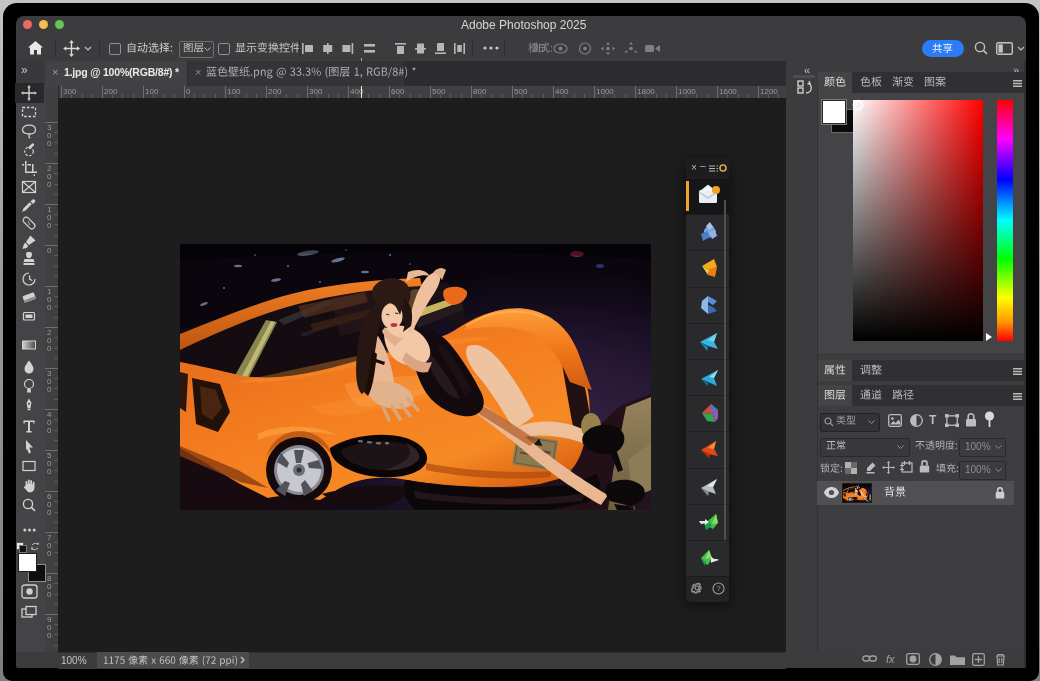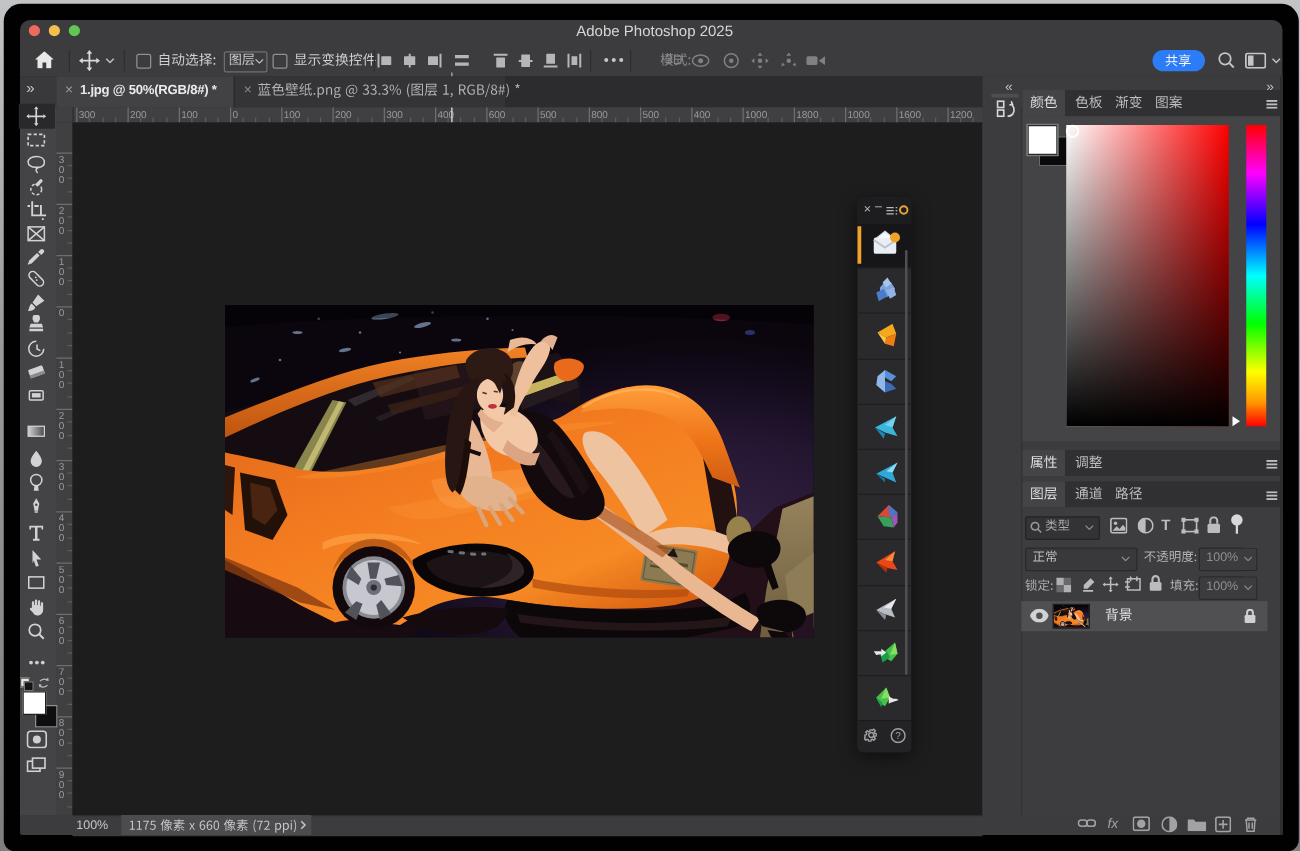--- a/index.html
+++ b/index.html
@@ -139,21 +139,21 @@
     <rect x="2.4" y="2.4" width="4.4" height="8.2" fill="#c4c4c4"></rect>
   </svg>
 <svg class="a" style="left:1017px;top:46px" width="8" height="5" viewBox="0 0 8 5">
     <path fill="none" stroke="#c0c0c0" stroke-width="1.2" d="M1 1l3 3 3-3"></path>
   </svg>
 <div class="a" style="left:16px;top:61px;width:1010px;height:25px;background:#2c2c2e;"></div>
 <div class="a" style="left:16px;top:61px;width:29px;height:25px;background:#39393c;"></div>
 <div class="a" style="left:21px;top:63px;font-size:12px;color:#c6c6c6;font-weight:400;white-space:nowrap;">»</div>
 <div class="a" style="left:45px;top:61px;width:142px;height:25px;background:#424245;"></div>
 <div class="a" style="left:52px;top:66px;font-size:11px;color:#9c9c9c;font-weight:400;white-space:nowrap;">×</div>
-<div class="a" style="left:64px;top:66px;font-size:10.5px;color:#eaeaea;font-weight:400;white-space:nowrap;font-weight:bold;letter-spacing:-0.2px;">1.jpg @ 50%(RGB/8#) *</div>
+<div class="a" style="left:64px;top:66px;font-size:10.5px;color:#eaeaea;font-weight:400;white-space:nowrap;font-weight:bold;letter-spacing:-0.2px;">1.jpg @ 100%(RGB/8#) *</div>
 <div class="a" style="left:187px;top:61px;width:216px;height:25px;background:#343437;border-left:1px solid #2a2a2c;"></div>
 <div class="a" style="left:195px;top:66px;font-size:11px;color:#8c8c8c;font-weight:400;white-space:nowrap;">×</div>
 <div class="a" style="left:206px;top:66px;">
     <svg width="211" height="14" viewBox="0 0 211 14" style="display:block">
       <path fill="#b2b2b4" d="M7.2 4.9C7.7 5.4 8.2 6.3 8.4 6.8L9.1 6.4C8.9 5.9 8.3 5.1 7.8 4.5ZM3.5 2.9L3.5 6.7L4.3 6.7L4.3 2.9ZM1.4 3.3L1.4 6.4L2.2 6.4L2.2 3.3ZM7 0.4L7 1.2L4 1.2L4 0.4L3.2 0.4L3.2 1.2L0.6 1.2L0.6 1.9L3.2 1.9L3.2 2.6L4 2.6L4 1.9L7 1.9L7 2.6L7.8 2.6L7.8 1.9L10.4 1.9L10.4 1.2L7.8 1.2L7.8 0.4ZM6.4 2.7C6.1 3.8 5.6 5 4.9 5.7C5.1 5.8 5.5 6.1 5.6 6.2C6 5.7 6.3 5.1 6.6 4.4L10 4.4L10 3.7L6.9 3.7C7 3.4 7.1 3.1 7.2 2.8ZM1.7 7.1L1.7 9.5L0.5 9.5L0.5 10.3L10.5 10.3L10.5 9.5L9.3 9.5L9.3 7.1ZM2.5 9.5L2.5 7.7L4 7.7L4 9.5ZM4.7 9.5L4.7 7.7L6.3 7.7L6.3 9.5ZM7 9.5L7 7.7L8.5 7.7L8.5 9.5ZM16.2 4.3L16.2 6.2L13.7 6.2L13.7 4.3ZM17 4.3L19.6 4.3L19.6 6.2L17 6.2ZM17.6 2.1C17.3 2.6 16.8 3.1 16.4 3.5L13.5 3.5C13.9 3.1 14.3 2.6 14.7 2.1ZM14.9 0.4C14.1 1.9 12.8 3.2 11.4 4.1C11.6 4.2 11.8 4.7 11.9 4.8C12.2 4.6 12.6 4.4 12.9 4.1L12.9 8.8C12.9 10.1 13.4 10.4 15.2 10.4C15.6 10.4 19 10.4 19.4 10.4C21.1 10.4 21.4 9.9 21.6 8.2C21.4 8.1 21 8 20.8 7.9C20.7 9.3 20.5 9.6 19.4 9.6C18.7 9.6 15.7 9.6 15.1 9.6C13.9 9.6 13.7 9.5 13.7 8.8L13.7 7L19.6 7L19.6 7.5L20.5 7.5L20.5 3.5L17.4 3.5C18 3 18.5 2.3 18.8 1.7L18.3 1.4L18.1 1.4L15.2 1.4C15.4 1.2 15.5 0.9 15.6 0.7ZM24.3 4.6L26.4 4.6L26.4 5.8L24.3 5.8ZM29.3 0.6C29.4 0.8 29.4 1 29.5 1.3L27.5 1.3L27.5 1.9L28.8 1.9L28.2 2.1C28.3 2.4 28.5 2.8 28.5 3.2L27.3 3.2L27.3 3.8L29.4 3.8L29.4 4.8L27.4 4.8L27.4 5.4L29.4 5.4L29.4 6.7L30.2 6.7L30.2 5.4L32.3 5.4L32.3 4.8L30.2 4.8L30.2 3.8L32.5 3.8L32.5 3.2L31.1 3.2C31.2 2.8 31.4 2.5 31.6 2.1L30.8 1.9C30.7 2.3 30.5 2.8 30.4 3.2L29 3.2L29.2 3.1C29.2 2.8 29 2.3 28.8 1.9L32.2 1.9L32.2 1.3L30.3 1.3C30.3 1 30.2 0.7 30 0.4ZM23.1 0.8L23.1 2.8C23.1 3.7 23 5.1 22.3 6C22.5 6.1 22.8 6.5 22.9 6.6C23.2 6.1 23.5 5.5 23.6 4.9L23.6 6.4L27.1 6.4L27.1 4L23.8 4C23.8 3.7 23.8 3.5 23.8 3.2L27 3.2L27 0.8ZM23.8 1.5L26.2 1.5L26.2 2.6L23.8 2.6ZM27.1 6.7L27.1 7.5L23.6 7.5L23.6 8.2L27.1 8.2L27.1 9.5L22.5 9.5L22.5 10.3L32.5 10.3L32.5 9.5L27.9 9.5L27.9 8.2L31.4 8.2L31.4 7.5L27.9 7.5L27.9 6.7ZM33.5 9.1L33.6 9.9C34.7 9.6 36.1 9.3 37.4 9L37.3 8.2C35.9 8.6 34.5 8.9 33.5 9.1ZM33.7 5C33.9 5 34.1 4.9 35.6 4.7C35.1 5.4 34.6 6 34.4 6.2C34 6.6 33.8 6.9 33.5 6.9C33.6 7.1 33.7 7.5 33.8 7.6L33.8 7.7L33.8 7.7C34 7.5 34.5 7.4 37.4 6.8C37.4 6.7 37.4 6.3 37.4 6.1L35 6.6C35.8 5.6 36.7 4.4 37.4 3.2L36.7 2.8C36.5 3.2 36.3 3.6 36.1 4L34.6 4.1C35.2 3.2 35.9 2 36.4 0.8L35.7 0.4C35.2 1.8 34.3 3.2 34.1 3.6C33.8 3.9 33.6 4.2 33.4 4.3C33.5 4.5 33.7 4.9 33.7 5ZM37.8 10.6C38 10.4 38.4 10.3 40.6 9.5C40.6 9.3 40.5 9 40.5 8.8L38.6 9.4L38.6 5.5L40.7 5.5C40.9 8.4 41.4 10.5 42.5 10.5C43.2 10.5 43.5 10 43.6 8.3C43.4 8.2 43.1 8.1 43 7.9C42.9 9.1 42.8 9.7 42.6 9.7C42.1 9.7 41.6 8 41.4 5.5L43.3 5.5L43.3 4.7L41.4 4.7C41.3 3.8 41.3 2.7 41.3 1.6C42 1.5 42.6 1.4 43.2 1.2L42.6 0.5C41.4 0.9 39.5 1.2 37.9 1.5L37.9 9.2C37.9 9.6 37.6 9.8 37.5 9.9C37.6 10.1 37.8 10.4 37.8 10.6ZM40.6 4.7L38.6 4.7L38.6 2C39.2 2 39.9 1.9 40.5 1.8C40.5 2.8 40.5 3.8 40.6 4.7ZM45.5 9.8C45.9 9.8 46.3 9.5 46.3 9.1C46.3 8.6 45.9 8.3 45.5 8.3C45.1 8.3 44.8 8.6 44.8 9.1C44.8 9.5 45.1 9.8 45.5 9.8ZM48.1 12.2L49.1 12.2L49.1 10.2L49 9.1C49.6 9.6 50.2 9.8 50.7 9.8C52.1 9.8 53.3 8.6 53.3 6.6C53.3 4.8 52.5 3.6 50.9 3.6C50.2 3.6 49.6 3.9 49 4.4L49 4.4L48.9 3.7L48.1 3.7ZM50.5 9C50.1 9 49.6 8.8 49.1 8.4L49.1 5.2C49.7 4.7 50.2 4.4 50.7 4.4C51.8 4.4 52.2 5.3 52.2 6.6C52.2 8.1 51.5 9 50.5 9ZM54.9 9.7L55.9 9.7L55.9 5.3C56.5 4.7 56.9 4.4 57.5 4.4C58.3 4.4 58.7 4.9 58.7 6L58.7 9.7L59.7 9.7L59.7 5.9C59.7 4.4 59.1 3.6 57.8 3.6C57 3.6 56.4 4 55.8 4.6L55.8 4.6L55.7 3.7L54.9 3.7ZM63.6 12.4C65.5 12.4 66.6 11.5 66.6 10.4C66.6 9.4 65.9 8.9 64.6 8.9L63.4 8.9C62.6 8.9 62.3 8.7 62.3 8.3C62.3 8 62.5 7.8 62.7 7.6C63 7.7 63.3 7.8 63.6 7.8C64.8 7.8 65.8 7 65.8 5.7C65.8 5.2 65.6 4.8 65.3 4.5L66.5 4.5L66.5 3.7L64.4 3.7C64.2 3.6 63.9 3.6 63.6 3.6C62.4 3.6 61.4 4.4 61.4 5.7C61.4 6.4 61.8 7 62.1 7.3L62.1 7.3C61.8 7.6 61.5 8 61.5 8.4C61.5 8.9 61.7 9.2 62 9.4L62 9.5C61.5 9.8 61.1 10.3 61.1 10.8C61.1 11.9 62.2 12.4 63.6 12.4ZM63.6 7.1C62.9 7.1 62.3 6.6 62.3 5.7C62.3 4.8 62.9 4.3 63.6 4.3C64.3 4.3 64.9 4.8 64.9 5.7C64.9 6.6 64.3 7.1 63.6 7.1ZM63.8 11.7C62.7 11.7 62 11.3 62 10.7C62 10.4 62.2 10 62.6 9.7C62.9 9.7 63.2 9.8 63.4 9.8L64.4 9.8C65.2 9.8 65.6 10 65.6 10.5C65.6 11.1 64.9 11.7 63.8 11.7ZM75 11.6C75.9 11.6 76.7 11.4 77.4 11L77.1 10.4C76.6 10.7 75.9 10.9 75.1 10.9C73 10.9 71.4 9.5 71.4 7.2C71.4 4.3 73.6 2.4 75.8 2.4C78 2.4 79.2 3.9 79.2 5.9C79.2 7.4 78.3 8.4 77.5 8.4C76.8 8.4 76.6 7.9 76.8 6.9L77.3 4.5L76.7 4.5L76.5 5L76.5 5C76.3 4.6 75.9 4.4 75.5 4.4C74.1 4.4 73.1 5.9 73.1 7.2C73.1 8.4 73.8 9 74.6 9C75.2 9 75.7 8.6 76.1 8.1L76.2 8.1C76.2 8.8 76.7 9.1 77.4 9.1C78.5 9.1 79.9 8 79.9 5.8C79.9 3.4 78.3 1.7 75.8 1.7C73.1 1.7 70.7 3.9 70.7 7.2C70.7 10.1 72.6 11.6 75 11.6ZM74.8 8.3C74.3 8.3 74 8 74 7.2C74 6.2 74.6 5.1 75.5 5.1C75.9 5.1 76.1 5.2 76.3 5.6L76 7.6C75.5 8.1 75.2 8.3 74.8 8.3ZM86.7 9.8C88.1 9.8 89.3 9 89.3 7.5C89.3 6.4 88.5 5.7 87.6 5.5L87.6 5.4C88.4 5.1 89 4.5 89 3.5C89 2.2 88 1.5 86.7 1.5C85.7 1.5 85 1.9 84.4 2.4L85 3.1C85.4 2.6 86 2.3 86.6 2.3C87.5 2.3 88 2.8 88 3.6C88 4.4 87.4 5.1 85.8 5.1L85.8 5.9C87.6 5.9 88.3 6.5 88.3 7.5C88.3 8.4 87.6 9 86.6 9C85.7 9 85.1 8.5 84.6 8.1L84.1 8.7C84.6 9.3 85.4 9.8 86.7 9.8ZM92.8 9.8C94.2 9.8 95.4 9 95.4 7.5C95.4 6.4 94.6 5.7 93.7 5.5L93.7 5.4C94.5 5.1 95.1 4.5 95.1 3.5C95.1 2.2 94.1 1.5 92.8 1.5C91.8 1.5 91.1 1.9 90.5 2.4L91.1 3.1C91.5 2.6 92.1 2.3 92.7 2.3C93.6 2.3 94.1 2.8 94.1 3.6C94.1 4.4 93.5 5.1 91.9 5.1L91.9 5.9C93.7 5.9 94.4 6.5 94.4 7.5C94.4 8.4 93.7 9 92.7 9C91.8 9 91.2 8.5 90.7 8.1L90.2 8.7C90.7 9.3 91.5 9.8 92.8 9.8ZM97.5 9.8C97.9 9.8 98.3 9.5 98.3 9.1C98.3 8.6 97.9 8.3 97.5 8.3C97.1 8.3 96.8 8.6 96.8 9.1C96.8 9.5 97.1 9.8 97.5 9.8ZM102 9.8C103.4 9.8 104.6 9 104.6 7.5C104.6 6.4 103.8 5.7 102.9 5.5L102.9 5.4C103.7 5.1 104.3 4.5 104.3 3.5C104.3 2.2 103.3 1.5 101.9 1.5C101 1.5 100.3 1.9 99.7 2.4L100.2 3.1C100.7 2.6 101.2 2.3 101.9 2.3C102.7 2.3 103.3 2.8 103.3 3.6C103.3 4.4 102.7 5.1 101 5.1L101 5.9C102.9 5.9 103.5 6.5 103.5 7.5C103.5 8.4 102.9 9 101.9 9C101 9 100.4 8.5 99.9 8.1L99.4 8.7C99.9 9.3 100.7 9.8 102 9.8ZM107.4 6.6C108.5 6.6 109.3 5.6 109.3 4C109.3 2.4 108.5 1.5 107.4 1.5C106.3 1.5 105.6 2.4 105.6 4C105.6 5.6 106.3 6.6 107.4 6.6ZM107.4 5.9C106.8 5.9 106.4 5.3 106.4 4C106.4 2.7 106.8 2.1 107.4 2.1C108.1 2.1 108.5 2.7 108.5 4C108.5 5.3 108.1 5.9 107.4 5.9ZM107.7 9.8L108.3 9.8L112.8 1.5L112.1 1.5ZM113 9.8C114.1 9.8 114.9 8.9 114.9 7.3C114.9 5.7 114.1 4.7 113 4.7C111.9 4.7 111.2 5.7 111.2 7.3C111.2 8.9 111.9 9.8 113 9.8ZM113 9.2C112.4 9.2 112 8.6 112 7.3C112 6 112.4 5.4 113 5.4C113.7 5.4 114.1 6 114.1 7.3C114.1 8.6 113.7 9.2 113 9.2ZM121.2 11.8L121.8 11.6C120.9 10 120.5 8.1 120.5 6.3C120.5 4.4 120.9 2.5 121.8 1L121.2 0.7C120.2 2.3 119.6 4.1 119.6 6.3C119.6 8.4 120.2 10.2 121.2 11.8ZM126.4 6.6C127.3 6.8 128.4 7.2 129.1 7.5L129.4 6.9C128.8 6.6 127.7 6.3 126.8 6.1ZM125.3 8C126.9 8.2 128.8 8.6 129.8 9L130.2 8.4C129.1 8 127.2 7.6 125.7 7.4ZM123.2 0.9L123.2 10.6L124 10.6L124 10.1L131.6 10.1L131.6 10.6L132.4 10.6L132.4 0.9ZM124 9.4L124 1.7L131.6 1.7L131.6 9.4ZM126.9 1.9C126.3 2.8 125.4 3.7 124.4 4.2C124.6 4.3 124.9 4.6 125 4.7C125.3 4.5 125.7 4.2 126 3.9C126.4 4.3 126.8 4.6 127.2 4.9C126.3 5.3 125.2 5.7 124.2 5.9C124.4 6 124.6 6.3 124.6 6.5C125.7 6.3 126.9 5.9 127.9 5.3C128.8 5.8 129.9 6.2 130.9 6.4C131 6.2 131.2 5.9 131.4 5.8C130.4 5.6 129.4 5.3 128.6 4.9C129.4 4.4 130.1 3.8 130.6 3L130.1 2.7L130 2.8L127.1 2.8C127.3 2.6 127.4 2.4 127.6 2.1ZM126.5 3.5L126.6 3.4L129.4 3.4C129 3.8 128.5 4.2 127.9 4.6C127.3 4.2 126.8 3.9 126.5 3.5ZM136.7 4.7L136.7 5.4L142.9 5.4L142.9 4.7ZM135.6 1.7L142.2 1.7L142.2 3L135.6 3ZM134.8 1L134.8 4.2C134.8 5.9 134.7 8.4 133.7 10.1C133.9 10.2 134.2 10.4 134.4 10.5C135.5 8.7 135.6 6 135.6 4.2L135.6 3.7L143.1 3.7L143.1 1ZM136.5 10.4C136.8 10.3 137.4 10.2 142.2 9.9C142.3 10.2 142.5 10.4 142.6 10.7L143.3 10.3C143 9.6 142.2 8.4 141.6 7.6L140.9 7.9C141.2 8.3 141.5 8.8 141.7 9.2L137.5 9.5C138.1 8.9 138.7 8.1 139.2 7.3L143.7 7.3L143.7 6.6L135.9 6.6L135.9 7.3L138.1 7.3C137.7 8.1 137 8.9 136.8 9.1C136.6 9.4 136.4 9.6 136.2 9.6C136.3 9.8 136.4 10.2 136.5 10.4ZM148.6 9.7L153 9.7L153 8.8L151.4 8.8L151.4 1.6L150.6 1.6C150.2 1.9 149.7 2.1 149 2.2L149 2.8L150.4 2.8L150.4 8.8L148.6 8.8ZM154.5 11.8C155.5 11.4 156.2 10.5 156.2 9.5C156.2 8.7 155.8 8.3 155.3 8.3C154.9 8.3 154.5 8.6 154.5 9C154.5 9.4 154.9 9.7 155.3 9.7L155.4 9.7C155.4 10.4 155 10.9 154.3 11.2ZM162.2 5.4L162.2 2.4L163.6 2.4C164.8 2.4 165.5 2.8 165.5 3.9C165.5 4.9 164.8 5.4 163.6 5.4ZM165.6 9.7L166.8 9.7L164.7 6.1C165.8 5.9 166.5 5.1 166.5 3.9C166.5 2.2 165.4 1.6 163.7 1.6L161.2 1.6L161.2 9.7L162.2 9.7L162.2 6.3L163.7 6.3ZM171.3 9.8C172.4 9.8 173.3 9.4 173.8 8.9L173.8 5.5L171.2 5.5L171.2 6.3L172.9 6.3L172.9 8.5C172.6 8.8 172 8.9 171.4 8.9C169.7 8.9 168.8 7.7 168.8 5.6C168.8 3.6 169.8 2.4 171.4 2.4C172.2 2.4 172.8 2.7 173.2 3.1L173.7 2.5C173.3 2 172.5 1.5 171.4 1.5C169.3 1.5 167.7 3 167.7 5.7C167.7 8.3 169.2 9.8 171.3 9.8ZM175.8 9.7L178.3 9.7C180.1 9.7 181.4 8.9 181.4 7.3C181.4 6.2 180.7 5.6 179.7 5.4L179.7 5.3C180.5 5.1 180.9 4.4 180.9 3.6C180.9 2.2 179.8 1.6 178.1 1.6L175.8 1.6ZM176.8 5L176.8 2.4L178 2.4C179.3 2.4 179.9 2.8 179.9 3.7C179.9 4.5 179.4 5 178 5ZM176.8 8.9L176.8 5.8L178.2 5.8C179.6 5.8 180.4 6.3 180.4 7.3C180.4 8.4 179.6 8.9 178.2 8.9ZM182 11.6L182.7 11.6L186 0.9L185.3 0.9ZM189.3 9.8C190.8 9.8 191.8 8.9 191.8 7.7C191.8 6.6 191.1 6 190.4 5.6L190.4 5.6C190.9 5.2 191.5 4.5 191.5 3.6C191.5 2.4 190.7 1.5 189.3 1.5C188 1.5 187.1 2.3 187.1 3.5C187.1 4.4 187.6 5 188.2 5.4L188.2 5.4C187.4 5.8 186.7 6.6 186.7 7.7C186.7 8.9 187.8 9.8 189.3 9.8ZM189.8 5.3C188.9 4.9 188 4.5 188 3.5C188 2.8 188.5 2.2 189.3 2.2C190.1 2.2 190.6 2.9 190.6 3.7C190.6 4.3 190.4 4.8 189.8 5.3ZM189.3 9.1C188.3 9.1 187.6 8.4 187.6 7.6C187.6 6.8 188 6.2 188.7 5.8C189.8 6.2 190.8 6.6 190.8 7.7C190.8 8.5 190.2 9.1 189.3 9.1ZM193.4 9.7L194.1 9.7L194.4 7.2L196 7.2L195.7 9.7L196.3 9.7L196.6 7.2L197.8 7.2L197.8 6.5L196.7 6.5L197 4.6L198 4.6L198 3.9L197 3.9L197.3 1.7L196.7 1.7L196.4 3.9L194.7 3.9L195 1.7L194.4 1.7L194.1 3.9L193 3.9L193 4.6L194 4.6L193.8 6.5L192.7 6.5L192.7 7.2L193.7 7.2ZM194.4 6.5L194.7 4.6L196.3 4.6L196.1 6.5ZM199.5 11.8C200.5 10.2 201.1 8.4 201.1 6.3C201.1 4.1 200.5 2.3 199.5 0.7L198.9 1C199.8 2.5 200.3 4.4 200.3 6.3C200.3 8.1 199.8 10 198.9 11.6ZM207.1 4.5L208 3.5L208.8 4.5L209.3 4.2L208.6 3L209.8 2.5L209.6 1.9L208.4 2.2L208.3 0.9L207.7 0.9L207.6 2.3L206.3 1.9L206.1 2.5L207.3 3L206.6 4.2Z"></path>
     </svg>
   </div>
 <div class="a" style="left:786px;top:61px;width:240px;height:25px;background:#3c3c3e;"></div>
 <div class="a" style="left:804px;top:64px;font-size:11px;color:#c0c0c0;font-weight:400;white-space:nowrap;">«</div>
 <div class="a" style="left:1013px;top:64px;font-size:11px;color:#c0c0c0;font-weight:400;white-space:nowrap;">»</div>

